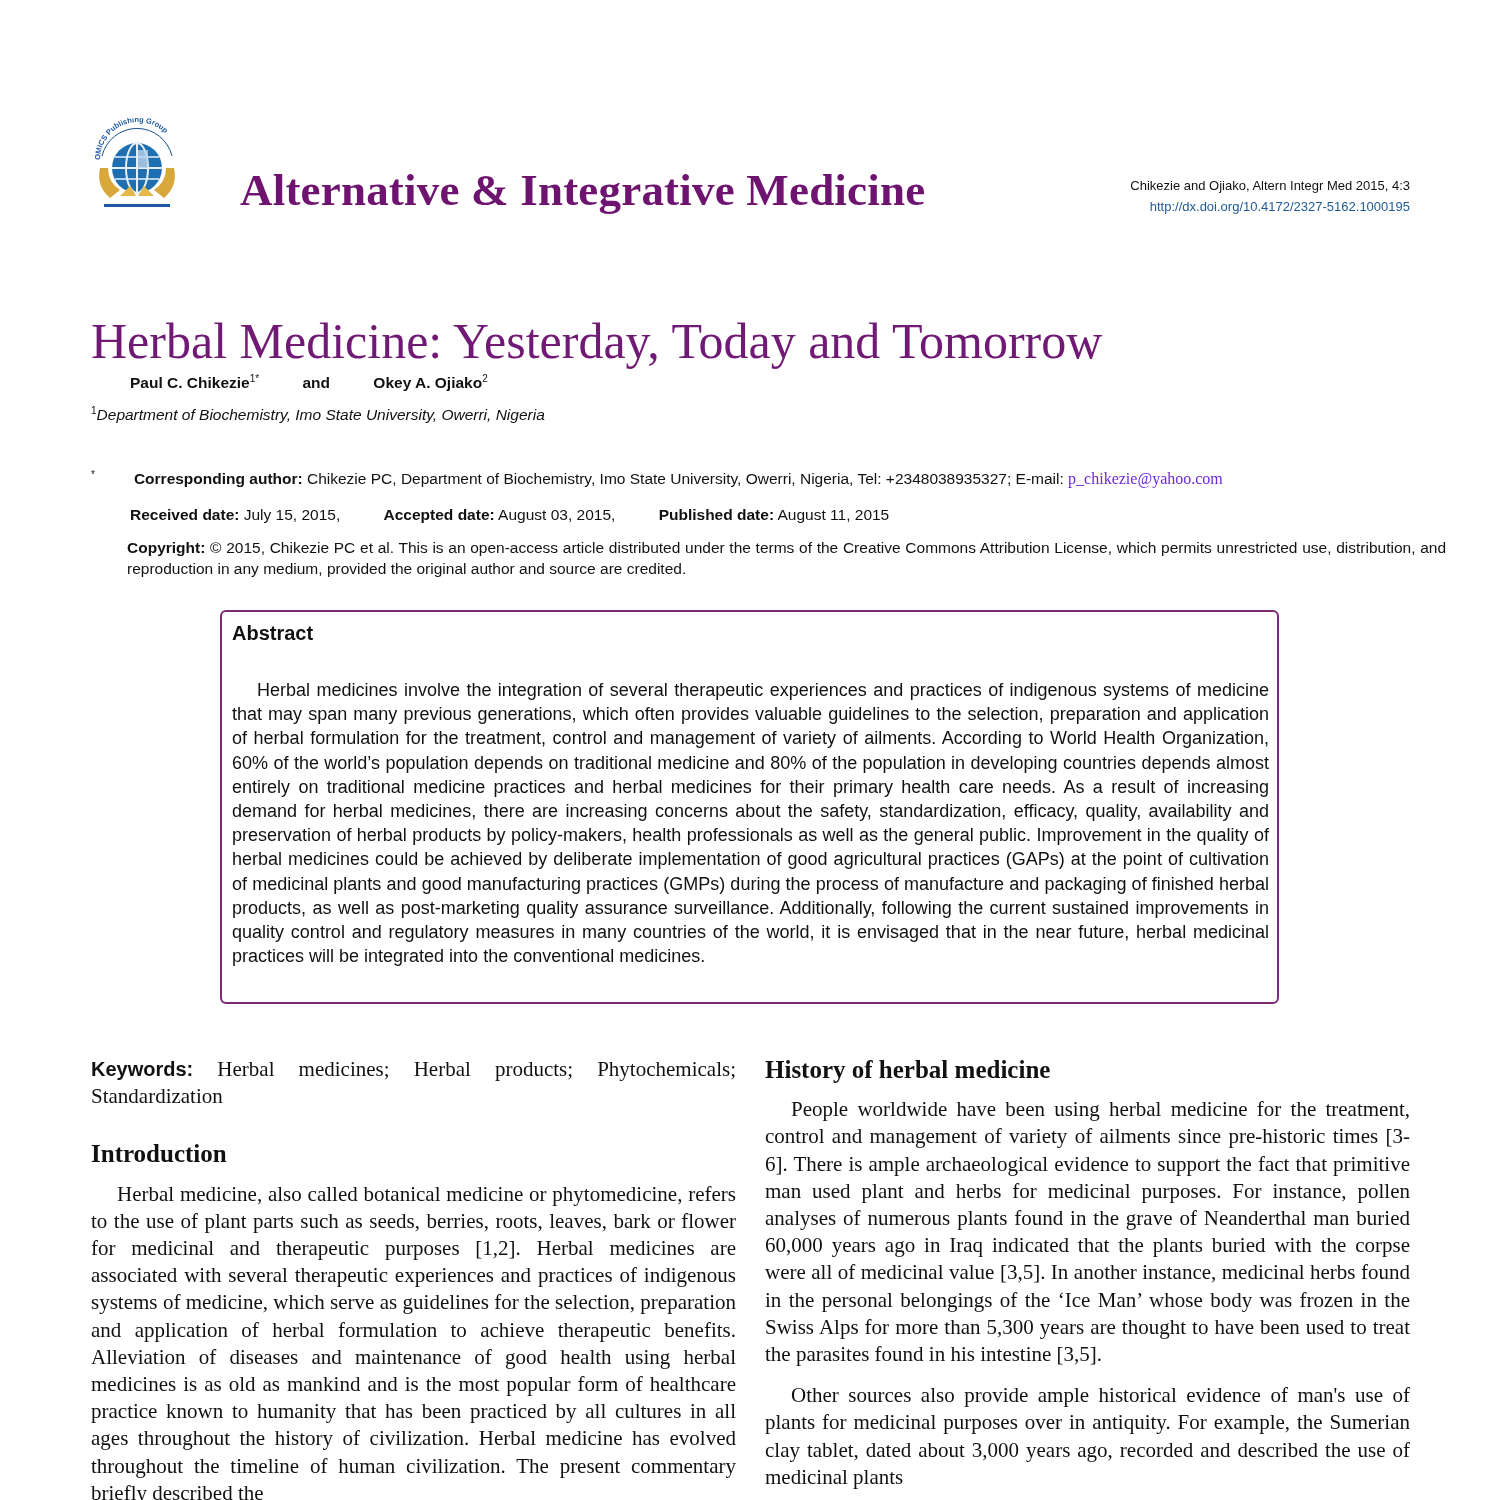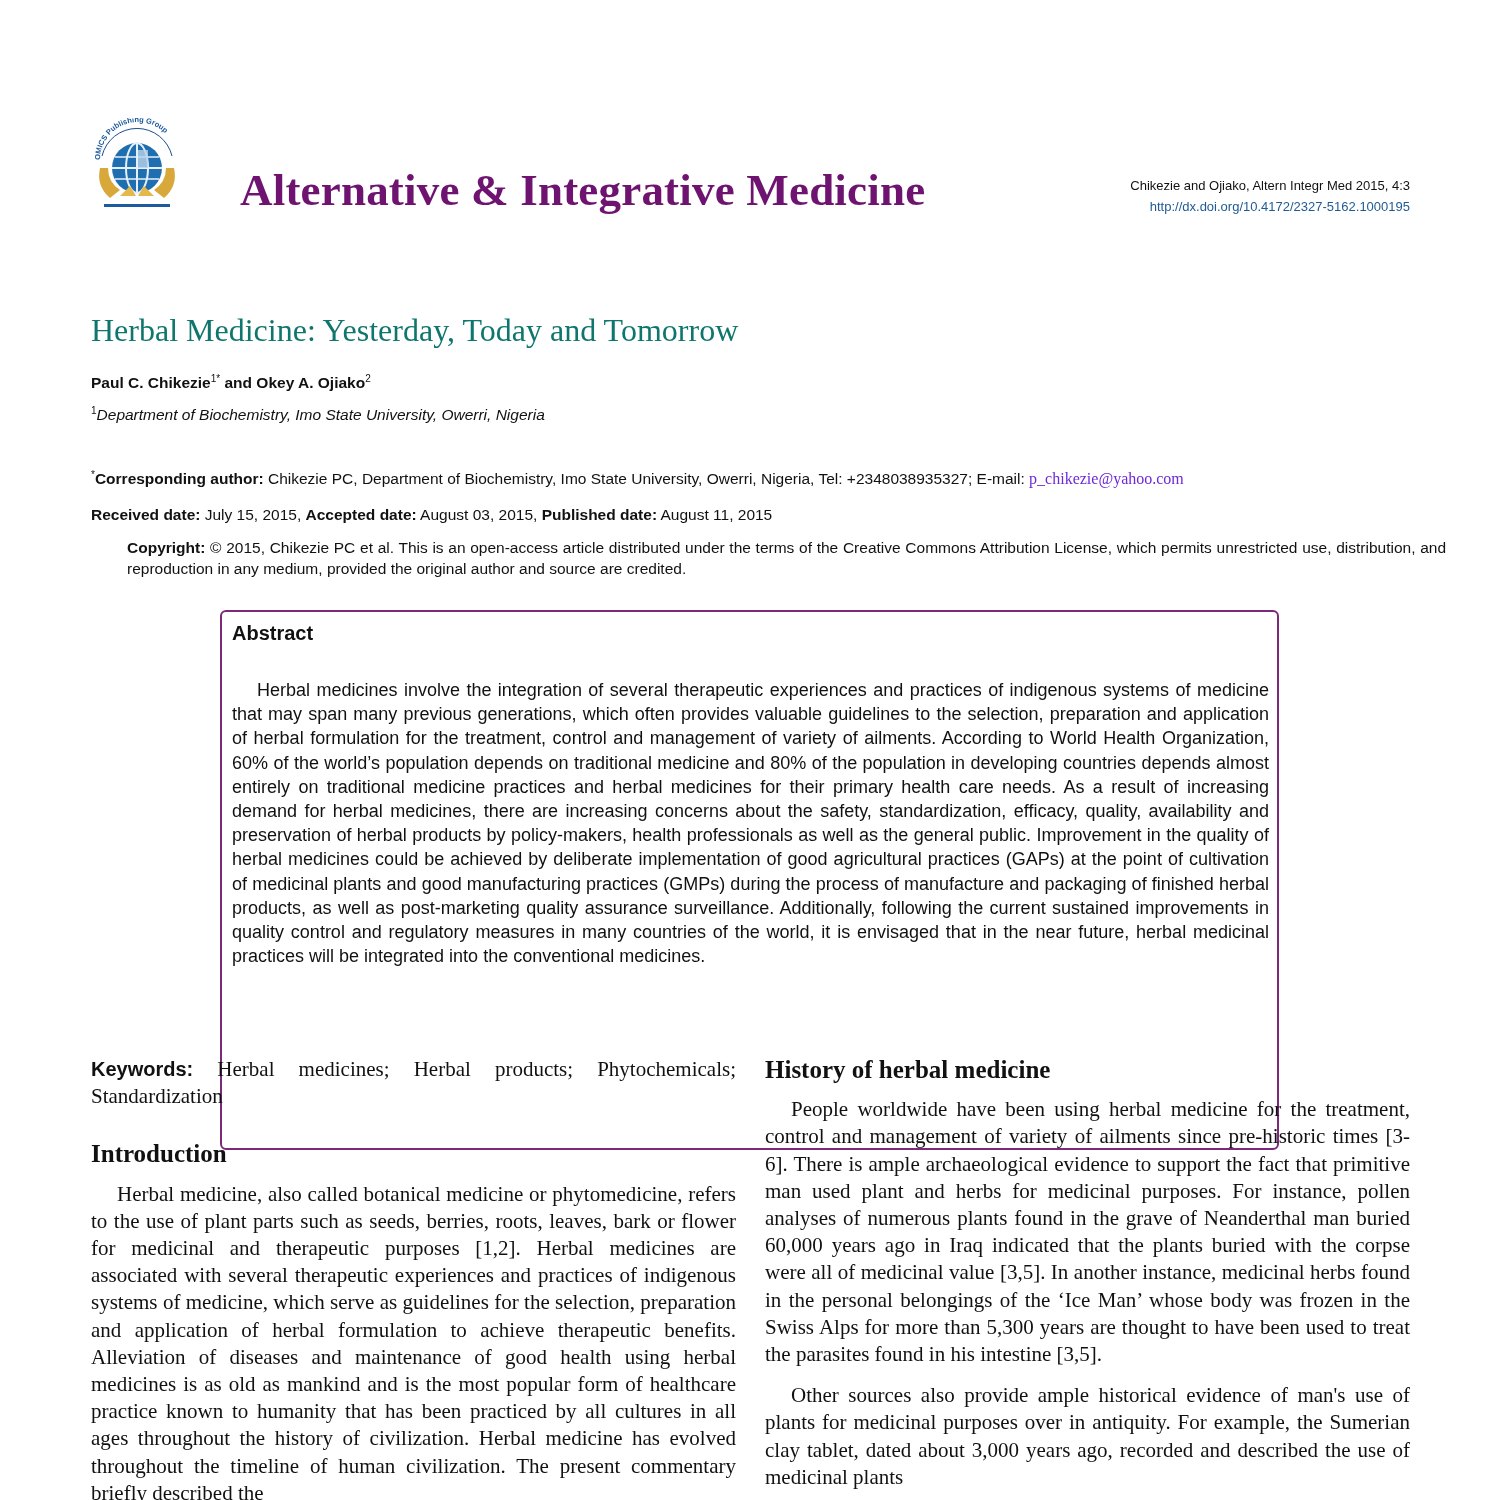--- a/index.html
+++ b/index.html
@@ -9,31 +9,31 @@
   
   .logo { position:absolute; left:90px; top:118px; width:94px; height:94px; }
   .journal-title { position:absolute; left:240px; top:164px; font-family:"Liberation Serif", serif; font-weight:bold; font-size:45px; color:#6e1470; letter-spacing:0.2px; white-space:nowrap; }
   .citation { position:absolute; right:90px; top:175px; text-align:right; font-family:"Liberation Sans", sans-serif; font-size:13px; line-height:21px; color:#111; }
   .citation .doi { color:#1f5a94; }
 
   .banner { position:absolute; left:91px; top:256px; width:1319px; height:30px; background:#76166f; color:#fff; font-family:"Liberation Serif", serif; font-weight:bold; font-size:21px; }
   .banner .left { position:absolute; left:15px; top:2px; }
   .banner .right { position:absolute; right:15px; top:2px; }
 
-  .article-title { position:absolute; left:91px; top:312px; font-family:"Liberation Serif", serif; font-size:32px; color:#0f766e; white-space:nowrap; }
+  .article-title { position:absolute; left:91px; top:312px; font-family:"Liberation Serif", serif; font-size:50px; color:#701a75; white-space:nowrap; }
 
   .meta { position:absolute; left:91px; font-family:"Liberation Sans", sans-serif; font-size:15.5px; color:#111; white-space:nowrap; }
-  .meta b { font-weight:bold; }
+  .meta b { font-weight:bold;margin-left:39px; }
   .meta i { font-style:italic; }
   .meta sup { font-size:10px; }
   .email { font-family:"Liberation Serif", serif; font-size:16px; color:#6d28d9; }
   .copyright { position:absolute; left:91px; top:537px; width:1319px; font-family:"Liberation Sans", sans-serif; font-size:15.5px; line-height:21px; text-align:justify; text-align-last:left;margin-left:36px; }
 
   
-  .abstract { position:absolute; left:220px; top:610px; width:1059px; height:540px; border:2px solid #7a2a78; border-radius:6px; box-sizing:border-box; }
+  .abstract { position:absolute; left:220px; top:610px; width:1059px; height:394px; border:2px solid #7a2a78; border-radius:6px; box-sizing:border-box; }
   .abstract h2 { position:absolute; left:10px; top:10px; margin:0; font-family:"Liberation Sans", sans-serif; font-weight:bold; font-size:20px; }
   .abstract-text { position:absolute; left:10px; top:66px; width:1037px; font-family:"Liberation Sans", sans-serif; font-size:18px; line-height:24.2px; text-align:justify; text-indent:25px; margin:0; }
 
   
   .col { position:absolute; top:1054px; width:645px; font-family:"Liberation Serif", serif; font-size:21px; line-height:27.2px; color:#111; }
   .col.left { left:91px; }
   .col.right { left:765px; }
   .col p { margin:0; text-align:justify; text-indent:26px; }
   .col h3 { margin:0; font-family:"Liberation Serif", serif; font-weight:bold; font-size:25px; }
   .kw-label { font-family:"Liberation Sans", sans-serif; font-weight:bold; font-size:20px; }

